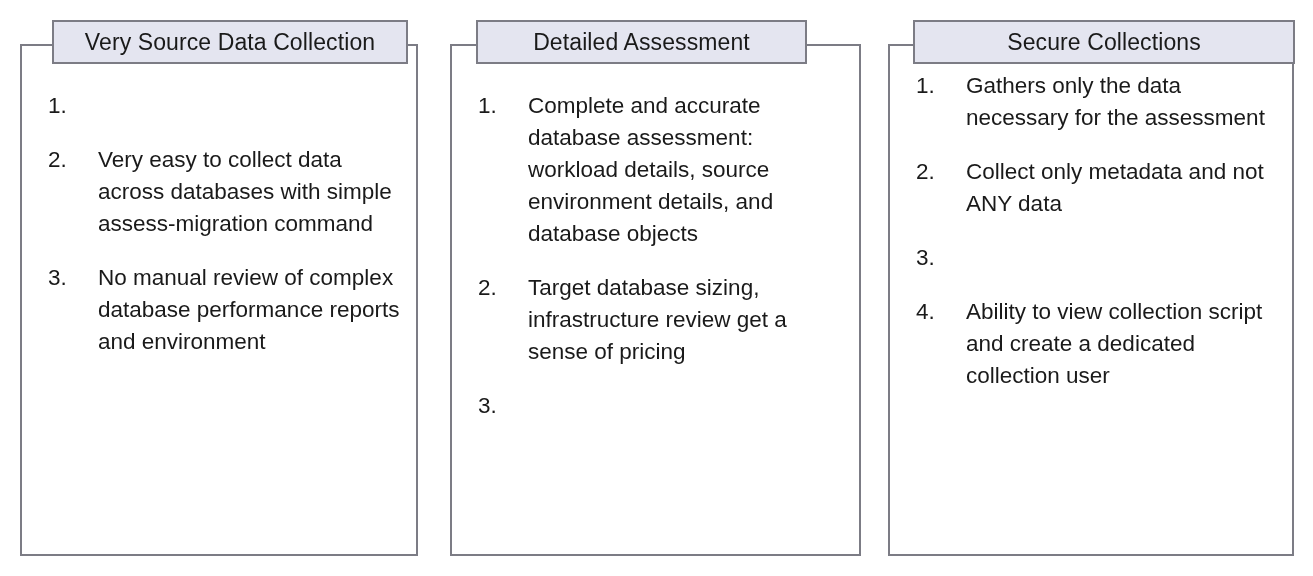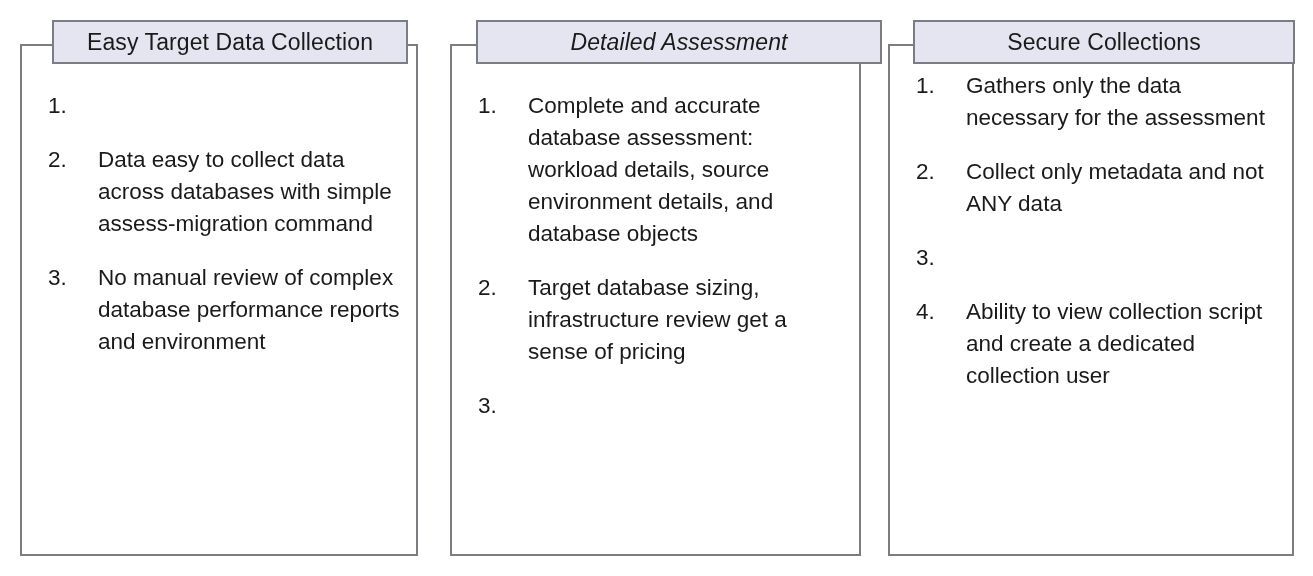--- a/index.html
+++ b/index.html
@@ -84,44 +84,44 @@
     line-height: 32px;
     color: #1a1a1a;
   }
 
   
   #panel-0 { left: 20px;  top: 44px; width: 398px; height: 512px; }
   #panel-0 .panel-header { left: 30px;  top: -26px; width: 356px; height: 44px; }
   #panel-0 .panel-body   { top: 44px; padding-left: 26px; padding-right: 14px; }
 
   #panel-1 { left: 450px; top: 44px; width: 411px; height: 512px; }
-  #panel-1 .panel-header { left: 24px;  top: -26px; width: 406px; height: 44px; font-style: italic; }
+  #panel-1 .panel-header { left: 24px;  top: -26px; width: 331px; height: 44px; }
   #panel-1 .panel-body   { top: 44px; padding-left: 26px; padding-right: 14px; }
 
   #panel-2 { left: 888px; top: 44px; width: 406px; height: 512px; }
   #panel-2 .panel-header { left: 23px;  top: -26px; width: 382px; height: 44px; }
   #panel-2 .panel-body   { top: 24px; padding-left: 26px; padding-right: 14px; }
 </style>
 </head>
 <body>
 
 <div id="canvas">
 
   <div class="panel" id="panel-0">
     <div class="panel-header">
-      <span class="panel-header-label">Easy Target Data Collection</span>
+      <span class="panel-header-label">Very Source Data Collection</span>
     </div>
     <div class="panel-body">
       <ul class="item-list">
         <li class="item">
           <span class="item-number">1.</span>
         </li>
         <li class="item">
           <span class="item-number">2.</span>
-          <span class="item-text">Data easy to collect data across databases with simple assess-migration command</span>
+          <span class="item-text">Very easy to collect data across databases with simple assess-migration command</span>
         </li>
         <li class="item">
           <span class="item-number">3.</span>
           <span class="item-text">No manual review of complex database performance reports and environment</span>
         </li>
       </ul>
     </div>
   </div>
 
   <div class="panel" id="panel-1">

